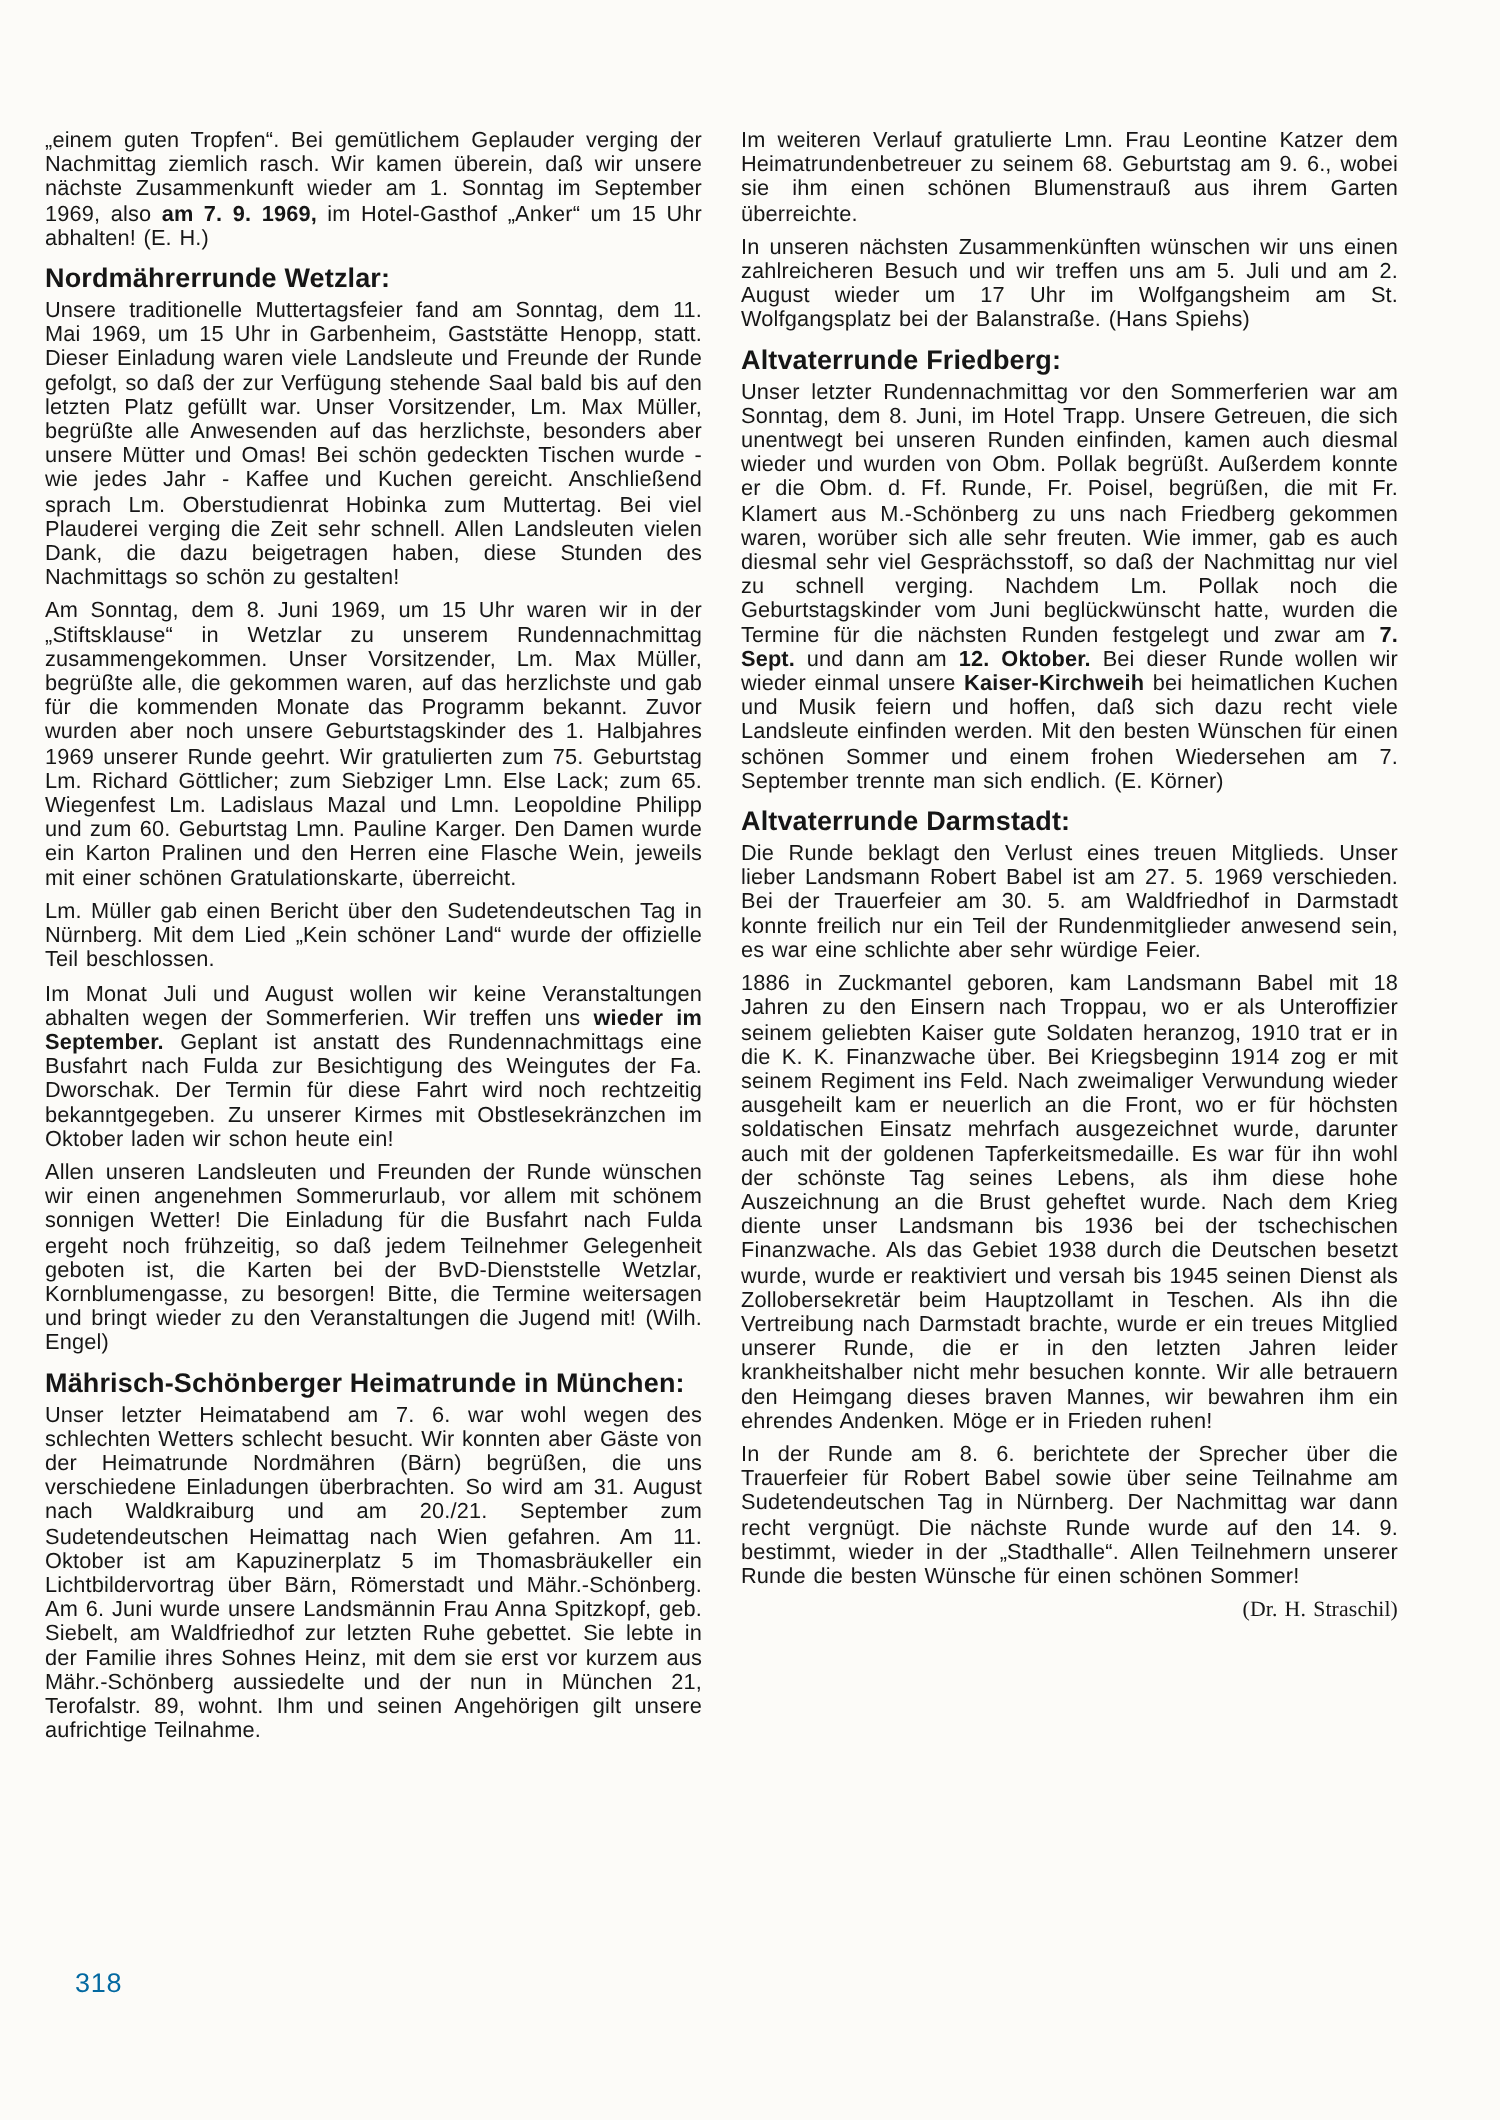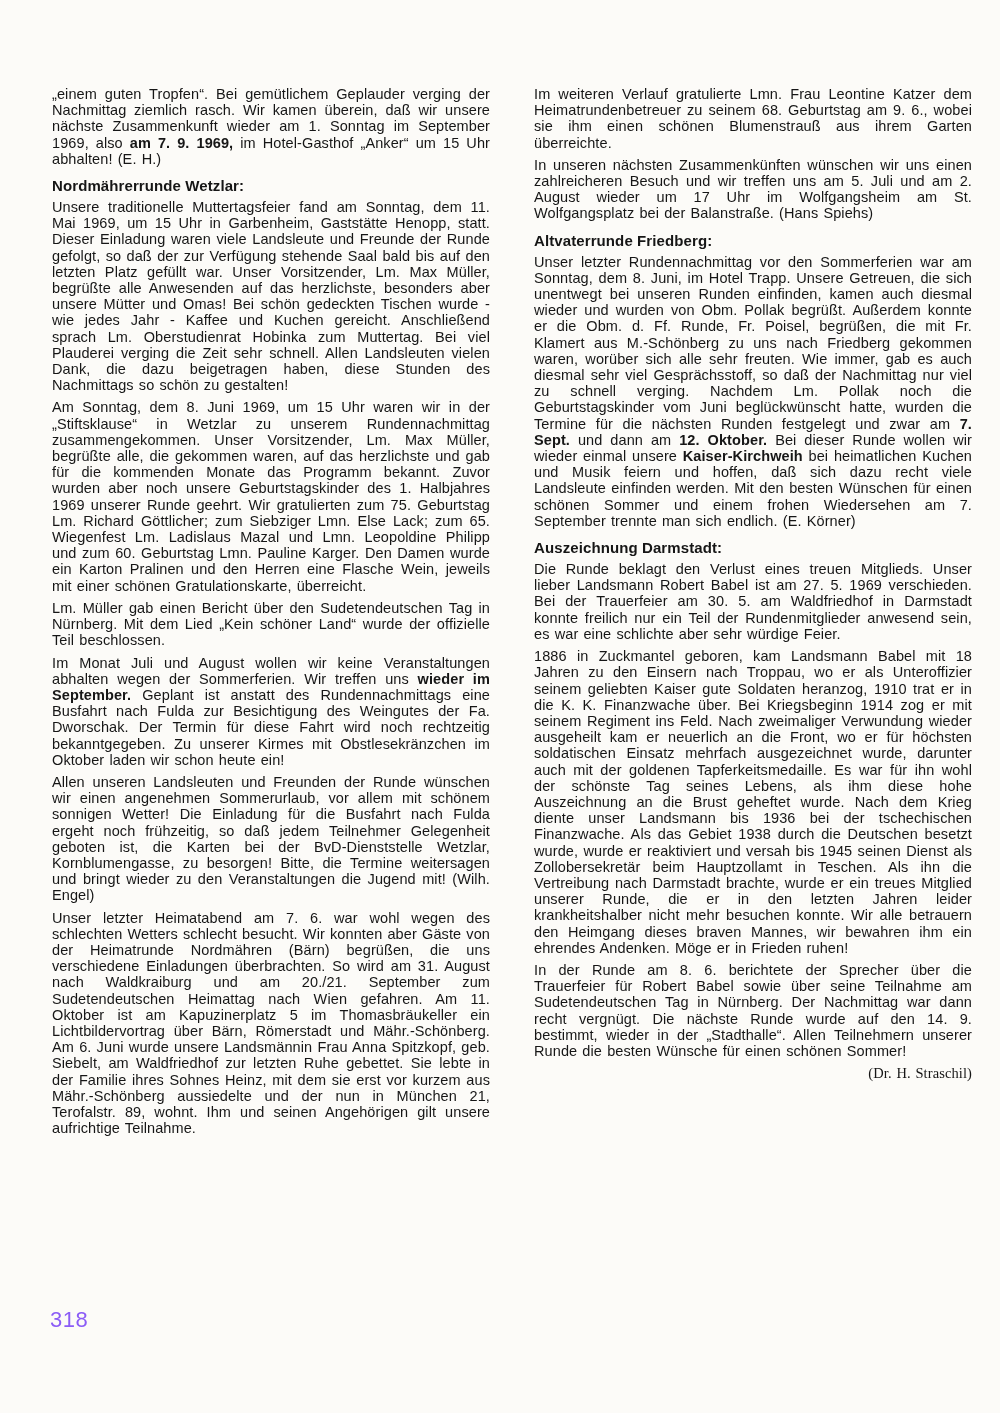--- a/index.html
+++ b/index.html
@@ -11,80 +11,81 @@
     position: relative;
     width: 1000px;
     height: 1413px;
     background: #fcfbf8;
     color: #161616;
     font-family: "Liberation Sans", sans-serif;
     overflow: hidden;
   }
   .columns {
     display: flex;
-    gap: 44px;
-    padding: 86px 48px 0 52px;
+    gap: 26px;
+    padding: 86px 48px 0 30px;
     box-sizing: border-box;
   }
   .col {
     flex: 0 0 438px;
     width: 438px;
   }
   .para {
     margin: 0 0 6px 0;
     font-size: 14.5px;
     line-height: 16.2px;
     text-align: justify;
     letter-spacing: 0.1px;
     word-spacing: 1px;
   }
   .para.sig {
     text-align: right;
     font-family: Liberation Serif, serif;
   }
   .heading {
     margin: 10px 0 5px 0;
-    font-size: 15px;
+    font-size: 18px;
     line-height: 17px;
     font-weight: bold;
     letter-spacing: 0.1px;
   }
   .b {
     font-weight: bold;
   }
   .page-number {
     position: absolute;
     left: 50px;
     bottom: 80px;
-    font-size: 22px;
+    font-size: 18px;
     letter-spacing: 0.5px;
-    color: #8b5cf6;
+    color: #0369a1;
   }
 </style>
 </head>
 <body>
 
 <div class="page">
   <div class="columns">
     <div class="col">
         <div class="para"><span>„einem guten Tropfen“. Bei gemütlichem Geplauder verging der Nachmittag ziemlich rasch. Wir kamen überein, daß wir unsere nächste Zusammenkunft wieder am 1. Sonntag im September 1969, also </span><span class="b">am 7. 9. 1969,</span><span> im Hotel-Gasthof „Anker“ um 15 Uhr abhalten! (E. H.)</span></div>
         <div class="heading"><span class="b">Nordmährerrunde Wetzlar:</span></div>
         <div class="para"><span>Unsere traditionelle Muttertagsfeier fand am Sonntag, dem 11. Mai 1969, um 15 Uhr in Garbenheim, Gaststätte Henopp, statt. Dieser Einladung waren viele Landsleute und Freunde der Runde gefolgt, so daß der zur Verfügung stehende Saal bald bis auf den letzten Platz gefüllt war. Unser Vorsitzender, Lm. Max Müller, begrüßte alle Anwesenden auf das herzlichste, besonders aber unsere Mütter und Omas! Bei schön gedeckten Tischen wurde - wie jedes Jahr - Kaffee und Kuchen gereicht. Anschließend sprach Lm. Oberstudienrat Hobinka zum Muttertag. Bei viel Plauderei verging die Zeit sehr schnell. Allen Landsleuten vielen Dank, die dazu beigetragen haben, diese Stunden des Nachmittags so schön zu gestalten!</span></div>
         <div class="para"><span>Am Sonntag, dem 8. Juni 1969, um 15 Uhr waren wir in der „Stiftsklause“ in Wetzlar zu unserem Rundennachmittag zusammengekommen. Unser Vorsitzender, Lm. Max Müller, begrüßte alle, die gekommen waren, auf das herzlichste und gab für die kommenden Monate das Programm bekannt. Zuvor wurden aber noch unsere Geburtstagskinder des 1. Halbjahres 1969 unserer Runde geehrt. Wir gratulierten zum 75. Geburtstag Lm. Richard Göttlicher; zum Siebziger Lmn. Else Lack; zum 65. Wiegenfest Lm. Ladislaus Mazal und Lmn. Leopoldine Philipp und zum 60. Geburtstag Lmn. Pauline Karger. Den Damen wurde ein Karton Pralinen und den Herren eine Flasche Wein, jeweils mit einer schönen Gratulationskarte, überreicht.</span></div>
         <div class="para"><span>Lm. Müller gab einen Bericht über den Sudetendeutschen Tag in Nürnberg. Mit dem Lied „Kein schöner Land“ wurde der offizielle Teil beschlossen.</span></div>
         <div class="para"><span>Im Monat Juli und August wollen wir keine Veranstaltungen abhalten wegen der Sommerferien. Wir treffen uns </span><span class="b">wieder im September.</span><span> Geplant ist anstatt des Rundennachmittags eine Busfahrt nach Fulda zur Besichtigung des Weingutes der Fa. Dworschak. Der Termin für diese Fahrt wird noch rechtzeitig bekanntgegeben. Zu unserer Kirmes mit Obstlesekränzchen im Oktober laden wir schon heute ein!</span></div>
         <div class="para"><span>Allen unseren Landsleuten und Freunden der Runde wünschen wir einen angenehmen Sommerurlaub, vor allem mit schönem sonnigen Wetter! Die Einladung für die Busfahrt nach Fulda ergeht noch frühzeitig, so daß jedem Teilnehmer Gelegenheit geboten ist, die Karten bei der BvD-Dienststelle Wetzlar, Kornblumengasse, zu besorgen! Bitte, die Termine weitersagen und bringt wieder zu den Veranstaltungen die Jugend mit! (Wilh. Engel)</span></div>
+        <div class="heading"><span class="b">Mährisch-Schönberger Heimatrunde in München:</span></div>
         <div class="para"><span>Unser letzter Heimatabend am 7. 6. war wohl wegen des schlechten Wetters schlecht besucht. Wir konnten aber Gäste von der Heimatrunde Nordmähren (Bärn) begrüßen, die uns verschiedene Einladungen überbrachten. So wird am 31. August nach Waldkraiburg und am 20./21. September zum Sudetendeutschen Heimattag nach Wien gefahren. Am 11. Oktober ist am Kapuzinerplatz 5 im Thomasbräukeller ein Lichtbildervortrag über Bärn, Römerstadt und Mähr.-Schönberg. Am 6. Juni wurde unsere Landsmännin Frau Anna Spitzkopf, geb. Siebelt, am Waldfriedhof zur letzten Ruhe gebettet. Sie lebte in der Familie ihres Sohnes Heinz, mit dem sie erst vor kurzem aus Mähr.-Schönberg aussiedelte und der nun in München 21, Terofalstr. 89, wohnt. Ihm und seinen Angehörigen gilt unsere aufrichtige Teilnahme.</span></div>
       </div>
     <div class="col">
         <div class="para"><span>Im weiteren Verlauf gratulierte Lmn. Frau Leontine Katzer dem Heimatrundenbetreuer zu seinem 68. Geburtstag am 9. 6., wobei sie ihm einen schönen Blumenstrauß aus ihrem Garten überreichte.</span></div>
         <div class="para"><span>In unseren nächsten Zusammenkünften wünschen wir uns einen zahlreicheren Besuch und wir treffen uns am 5. Juli und am 2. August wieder um 17 Uhr im Wolfgangsheim am St. Wolfgangsplatz bei der Balanstraße. (Hans Spiehs)</span></div>
         <div class="heading"><span class="b">Altvaterrunde Friedberg:</span></div>
         <div class="para"><span>Unser letzter Rundennachmittag vor den Sommerferien war am Sonntag, dem 8. Juni, im Hotel Trapp. Unsere Getreuen, die sich unentwegt bei unseren Runden einfinden, kamen auch diesmal wieder und wurden von Obm. Pollak begrüßt. Außerdem konnte er die Obm. d. Ff. Runde, Fr. Poisel, begrüßen, die mit Fr. Klamert aus M.-Schönberg zu uns nach Friedberg gekommen waren, worüber sich alle sehr freuten. Wie immer, gab es auch diesmal sehr viel Gesprächsstoff, so daß der Nachmittag nur viel zu schnell verging. Nachdem Lm. Pollak noch die Geburtstagskinder vom Juni beglückwünscht hatte, wurden die Termine für die nächsten Runden festgelegt und zwar am </span><span class="b">7. Sept.</span><span> und dann am </span><span class="b">12. Oktober.</span><span> Bei dieser Runde wollen wir wieder einmal unsere </span><span class="b">Kaiser-Kirchweih</span><span> bei heimatlichen Kuchen und Musik feiern und hoffen, daß sich dazu recht viele Landsleute einfinden werden. Mit den besten Wünschen für einen schönen Sommer und einem frohen Wiedersehen am 7. September trennte man sich endlich. (E. Körner)</span></div>
-        <div class="heading"><span class="b">Auszeichnung Darmstadt:</span></div>
+        <div class="heading"><span class="b">Altvaterrunde Darmstadt:</span></div>
         <div class="para"><span>Die Runde beklagt den Verlust eines treuen Mitglieds. Unser lieber Landsmann Robert Babel ist am 27. 5. 1969 verschieden. Bei der Trauerfeier am 30. 5. am Waldfriedhof in Darmstadt konnte freilich nur ein Teil der Rundenmitglieder anwesend sein, es war eine schlichte aber sehr würdige Feier.</span></div>
         <div class="para"><span>1886 in Zuckmantel geboren, kam Landsmann Babel mit 18 Jahren zu den Einsern nach Troppau, wo er als Unteroffizier seinem geliebten Kaiser gute Soldaten heranzog, 1910 trat er in die K. K. Finanzwache über. Bei Kriegsbeginn 1914 zog er mit seinem Regiment ins Feld. Nach zweimaliger Verwundung wieder ausgeheilt kam er neuerlich an die Front, wo er für höchsten soldatischen Einsatz mehrfach ausgezeichnet wurde, darunter auch mit der goldenen Tapferkeitsmedaille. Es war für ihn wohl der schönste Tag seines Lebens, als ihm diese hohe Auszeichnung an die Brust geheftet wurde. Nach dem Krieg diente unser Landsmann bis 1936 bei der tschechischen Finanzwache. Als das Gebiet 1938 durch die Deutschen besetzt wurde, wurde er reaktiviert und versah bis 1945 seinen Dienst als Zollobersekretär beim Hauptzollamt in Teschen. Als ihn die Vertreibung nach Darmstadt brachte, wurde er ein treues Mitglied unserer Runde, die er in den letzten Jahren leider krankheitshalber nicht mehr besuchen konnte. Wir alle betrauern den Heimgang dieses braven Mannes, wir bewahren ihm ein ehrendes Andenken. Möge er in Frieden ruhen!</span></div>
         <div class="para"><span>In der Runde am 8. 6. berichtete der Sprecher über die Trauerfeier für Robert Babel sowie über seine Teilnahme am Sudetendeutschen Tag in Nürnberg. Der Nachmittag war dann recht vergnügt. Die nächste Runde wurde auf den 14. 9. bestimmt, wieder in der „Stadthalle“. Allen Teilnehmern unserer Runde die besten Wünsche für einen schönen Sommer!</span></div>
         <div class="para sig"><span>(Dr. H. Straschil)</span></div>
       </div>
   </div>
   <div class="page-number">318</div>
 </div>
 
 </body></html>

